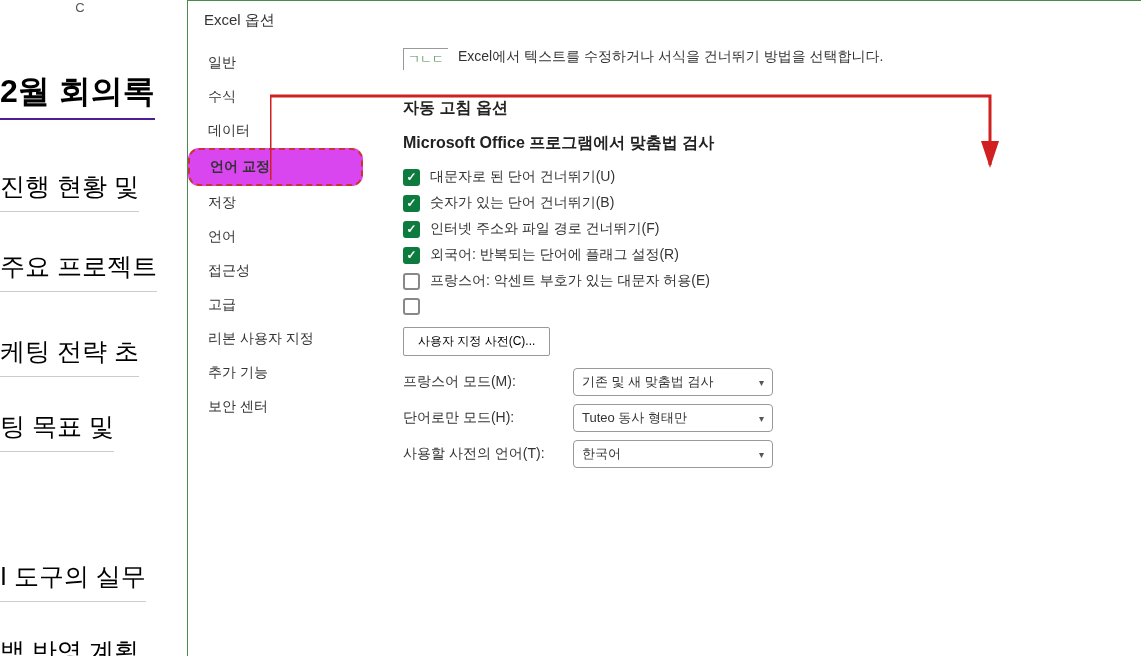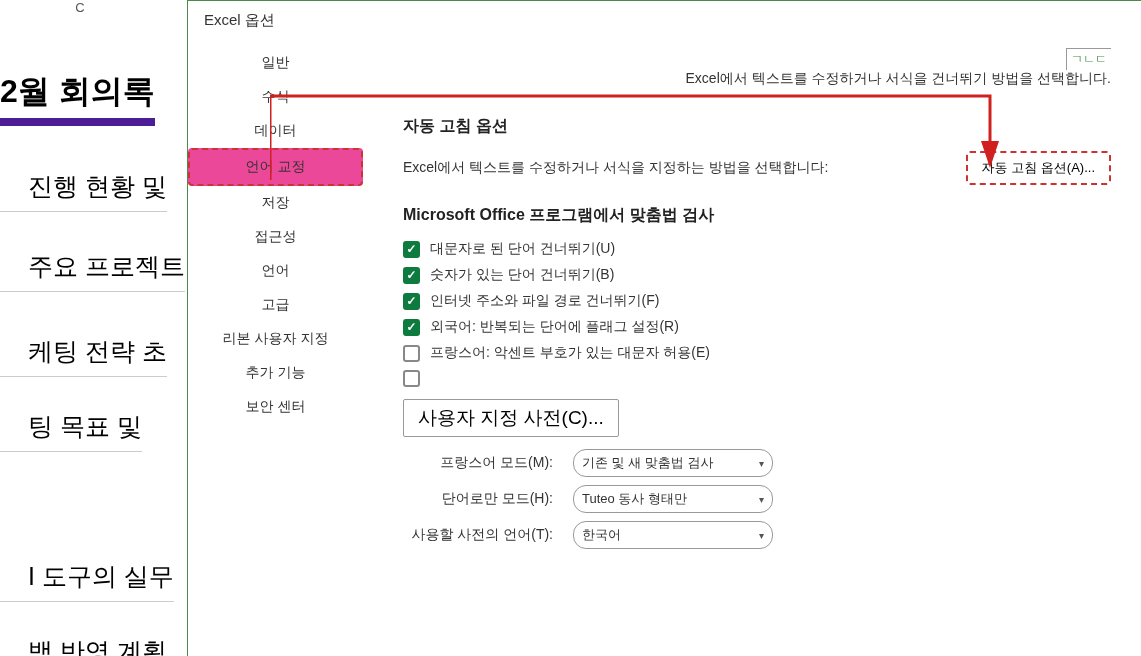--- a/index.html
+++ b/index.html
@@ -28,32 +28,31 @@
   text-align: center;
 }
 .bg-title {
   position: absolute;
   left: 0;
   top: 70px;
   font-size: 32px;
   font-weight: 700;
   color: #000;
   white-space: nowrap;
-  border-bottom: 8px solid #4c1d95;
+  border-bottom: 2px solid #4c1d95;
   padding-bottom: 4px;
 }
 .bg-row {
   position: absolute;
   left: 0;
   font-size: 25px;
   color: #000;
   white-space: nowrap;
   border-bottom: 1px solid #ccc;
   padding-bottom: 8px;
-  padding-left: 28px;
 }
 .dialog {
   position: absolute;
   left: 187px;
   top: 0;
   width: 954px;
   height: 656px;
   background: #fff;
   border: 1px solid #4a8a4a;
   border-right: none;
@@ -65,44 +64,44 @@
   font-size: 15px;
   color: #333;
 }
 .dialog-body {
   display: flex;
   height: calc(100% - 40px);
 }
 .nav {
   width: 175px;
   padding: 8px 0;
-  text-align: center;
 }
 .nav-item {
   padding: 8px 20px;
   font-size: 14px;
   color: #333;
   cursor: pointer;
 }
 .nav-item.selected {
-  background: #ec4899;
+  background: #d946ef;
   border: 2.5px dashed #cc3333;
-  border-radius: 4px;
+  border-radius: 11px;
+  font-weight: bold;
 }
 .content {
   flex: 1;
   padding: 10px 30px 20px 40px;
   font-size: 14px;
   color: #333;
 }
 .intro-row {
   display: flex;
-  align-items: flex-end;
+  align-items: flex-start;
+  gap: 10px;
   margin-bottom: 28px;
-  flex-direction: column;
 }
 .intro-icon {
   color: #4a8a4a;
   font-size: 12px;
   border: 1px solid #999;
   padding: 2px 4px;
   border-bottom: none;
   border-right: none;
 }
 .section-h {
@@ -147,44 +146,43 @@
 }
 .chk.unchecked {
   background: #fff;
   border-color: #888;
 }
 .chk.unchecked::after { content: ""; }
 .btn-std {
   padding: 5px 14px;
   border: 1px solid #999;
   background: #fff;
-  font-size: 19px;
+  font-size: 12px;
   border-radius: 2px;
   cursor: pointer;
 }
 .field-row {
   display: flex;
   align-items: center;
   margin: 8px 0;
   gap: 20px;
 }
 .field-row label {
   width: 150px;
-  text-align: right;
 }
 .select {
   width: 200px;
   padding: 4px 8px;
   border: 1px solid #999;
   background: #fff;
   font-size: 13px;
   display: flex;
   justify-content: space-between;
   align-items: center;
-  border-radius: 13px;
+  border-radius: 4px;
   cursor: pointer;
 }
 .select .caret { font-size: 10px; color: #555; }
 .annotation-arrow {
   position: absolute;
   pointer-events: none;
   z-index: 20;
 }
 </style>
 </head>
@@ -203,40 +201,36 @@
 
 <div class="dialog">
   <div class="dialog-title">Excel 옵션</div>
   <div class="dialog-body">
     <div class="nav">
       <div class="nav-item">일반</div>
       <div class="nav-item">수식</div>
       <div class="nav-item">데이터</div>
       <div class="nav-item selected">언어 교정</div>
       <div class="nav-item">저장</div>
+      <div class="nav-item">언어</div>
       <div class="nav-item">접근성</div>
-      <div class="nav-item">언어</div>
       <div class="nav-item">고급</div>
       <div class="nav-item">리본 사용자 지정</div>
       <div class="nav-item">추가 기능</div>
       <div class="nav-item">보안 센터</div>
     </div>
 
     <div class="content">
       <div class="intro-row">
         <span class="intro-icon">ㄱㄴㄷ</span>
         <span>Excel에서 텍스트를 수정하거나 서식을 건너뛰기 방법을 선택합니다.</span>
       </div>
 
       <div class="section-h">자동 고침 옵션</div>
 
-      <div class="desc-row">
-        <span class="txt">Excel에서 텍스트를 수정하거나 서식을 지정하는 방법을 선택합니다:</span>
-        <button class="btn-autocorrect">자동 고침 옵션(A)...</button>
-      </div>
 
       <div class="section-h">Microsoft Office 프로그램에서 맞춤법 검사</div>
 
       <div class="chk-row">
         <span class="chk">✓</span>
         <span>대문자로 된 단어 건너뛰기(U)</span>
       </div>
       <div class="chk-row">
         <span class="chk">✓</span>
         <span>숫자가 있는 단어 건너뛰기(B)</span>

